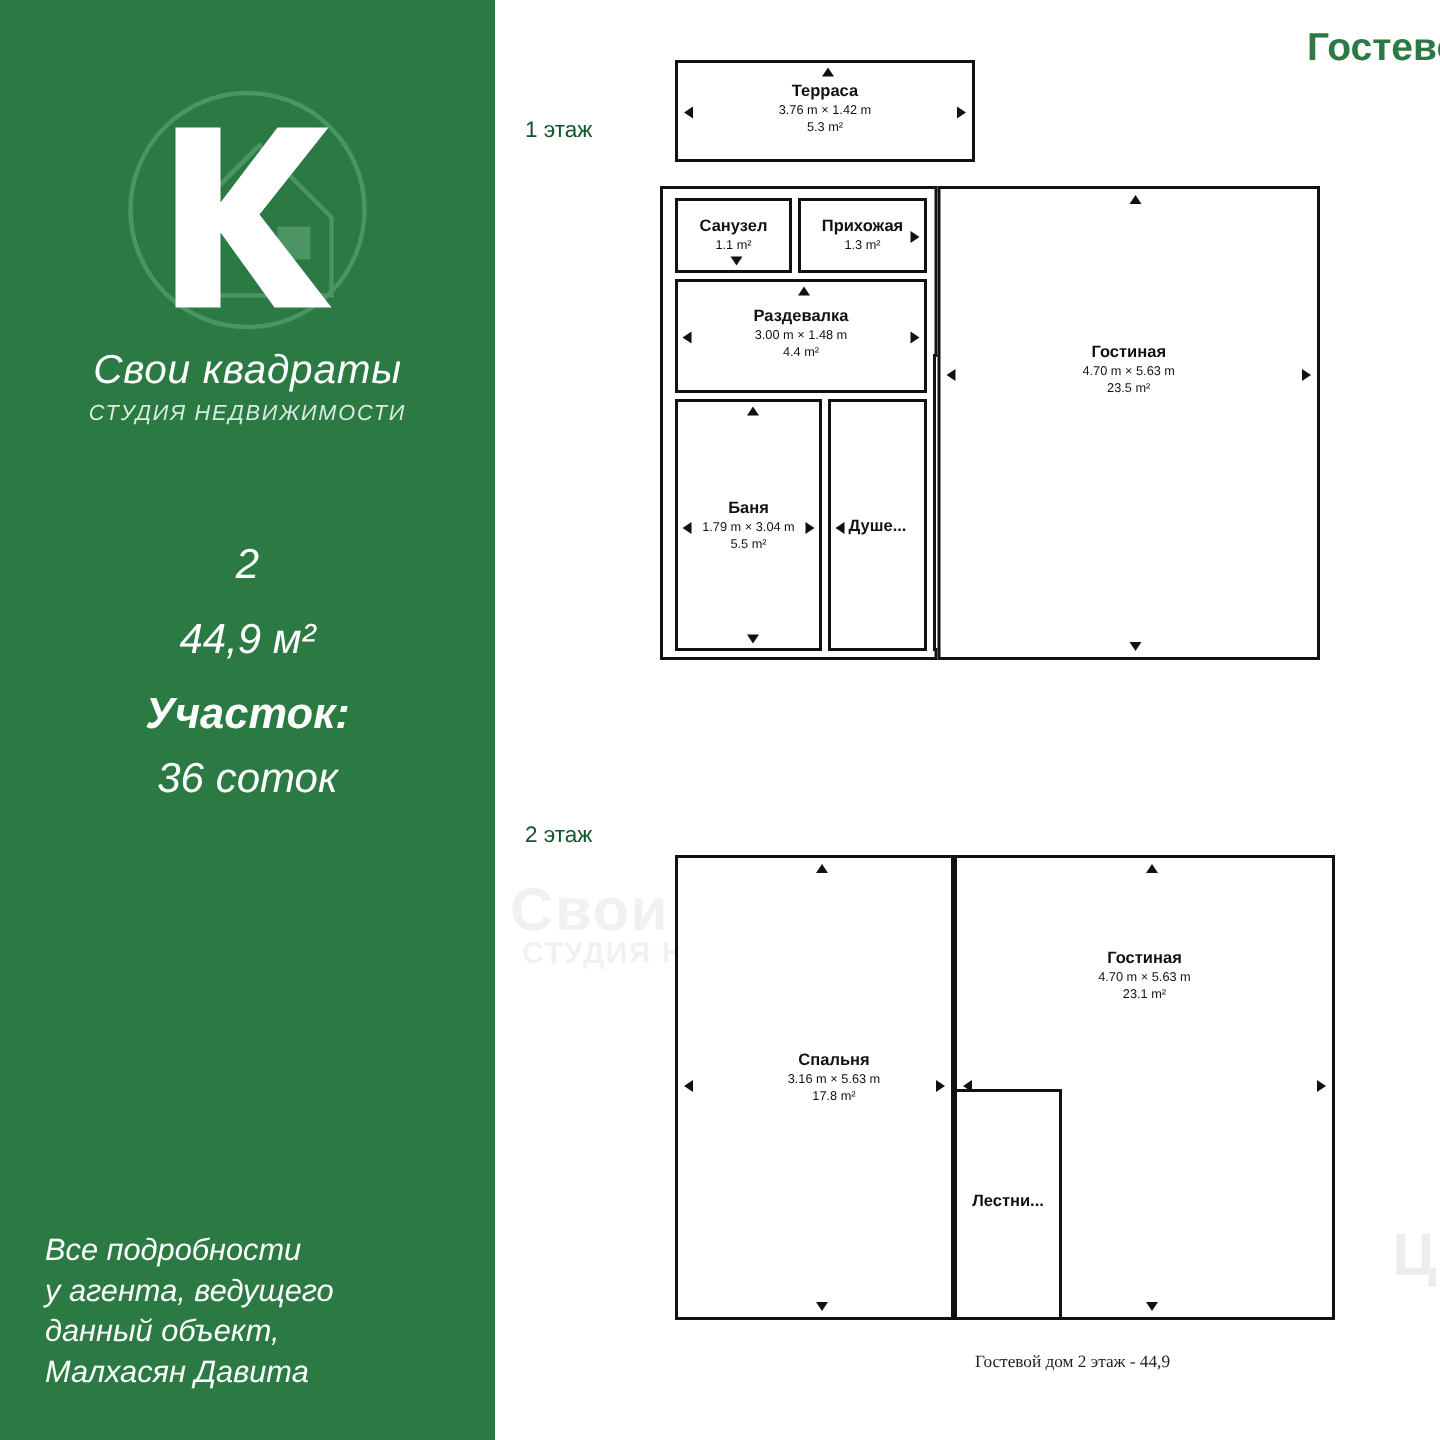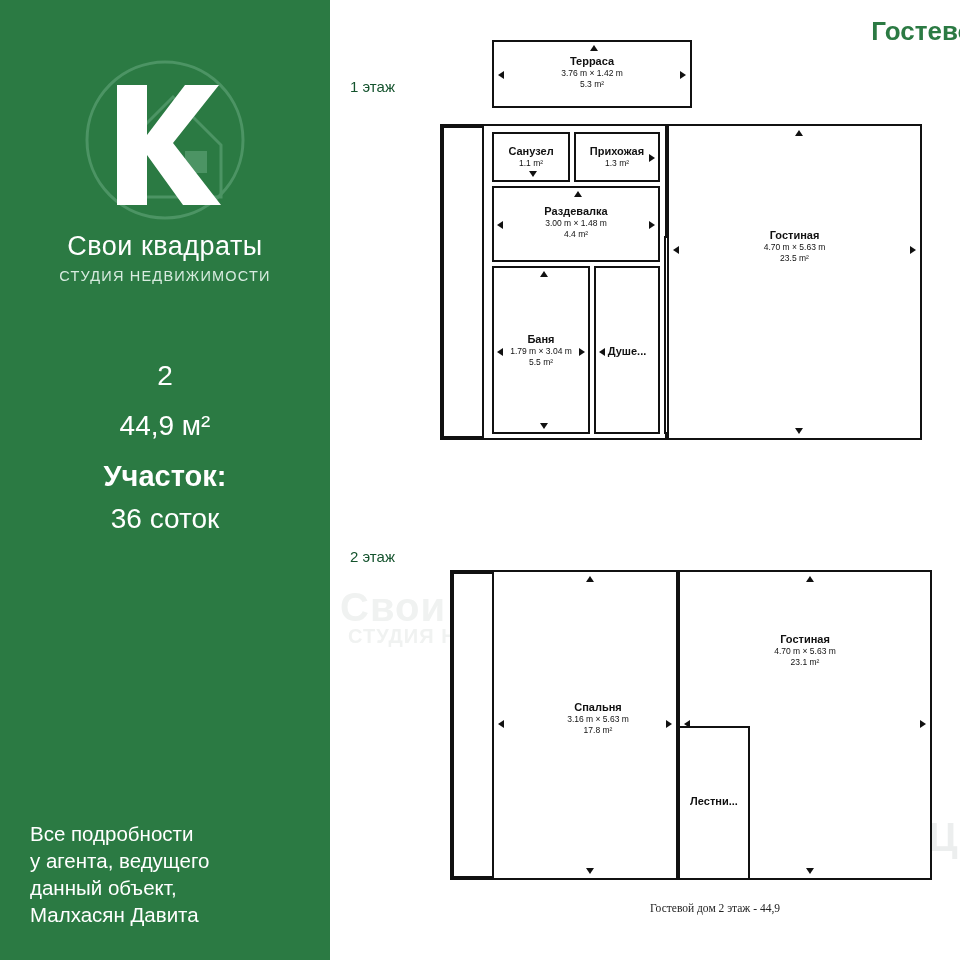--- a/index.html
+++ b/index.html
@@ -11,20 +11,21 @@
     position: relative;
     overflow: hidden;
   }
 
   
   .left-panel {
     position: absolute; left:0; top:0; width:330px; height:960px;
     background:#2b7a43;
     color:#ffffff;
     text-align:center;
+    font-style:italic;
   }
   .logo-wrap {
     position:absolute; left:0; top:55px; width:330px; text-align:center;
   }
   .logo-mark { width:200px; height:170px; margin:0 auto; position:relative; }
   .logo-title {
     font-size:27px; letter-spacing:.5px; margin-top:6px; font-weight:400;
   }
   .logo-sub {
     font-size:14.5px; letter-spacing:1.2px; margin-top:6px; color:#d8ece0;
@@ -55,21 +56,21 @@
   #floor1-tag { left:20px; top:78px; }
   #floor2-tag { left:20px; top:548px; }
 
   .caption {
     position:absolute; font-size:11.5px; color:#222; text-align:center; width:100%;
   }
 
   
   .plan { position:absolute; }
   .wall { position:absolute; background:#ffffff; border:4px solid #111; }
-  .thinwall { position:absolute; background:#ffffff; border:2px solid #111;margin-left:42px; }
+  .thinwall { position:absolute; background:#ffffff; border:2px solid #111; }
   .roomlabel {
     position:absolute; text-align:center; color:#111; line-height:1.3;
     pointer-events:none; width:100%;
   }
   .rm-name { font-size:11px; font-weight:700; }
   .rm-dim { font-size:8.5px; }
   .rm-area { font-size:8.5px; }
 
   
   .arr { position:absolute; width:0; height:0; }

